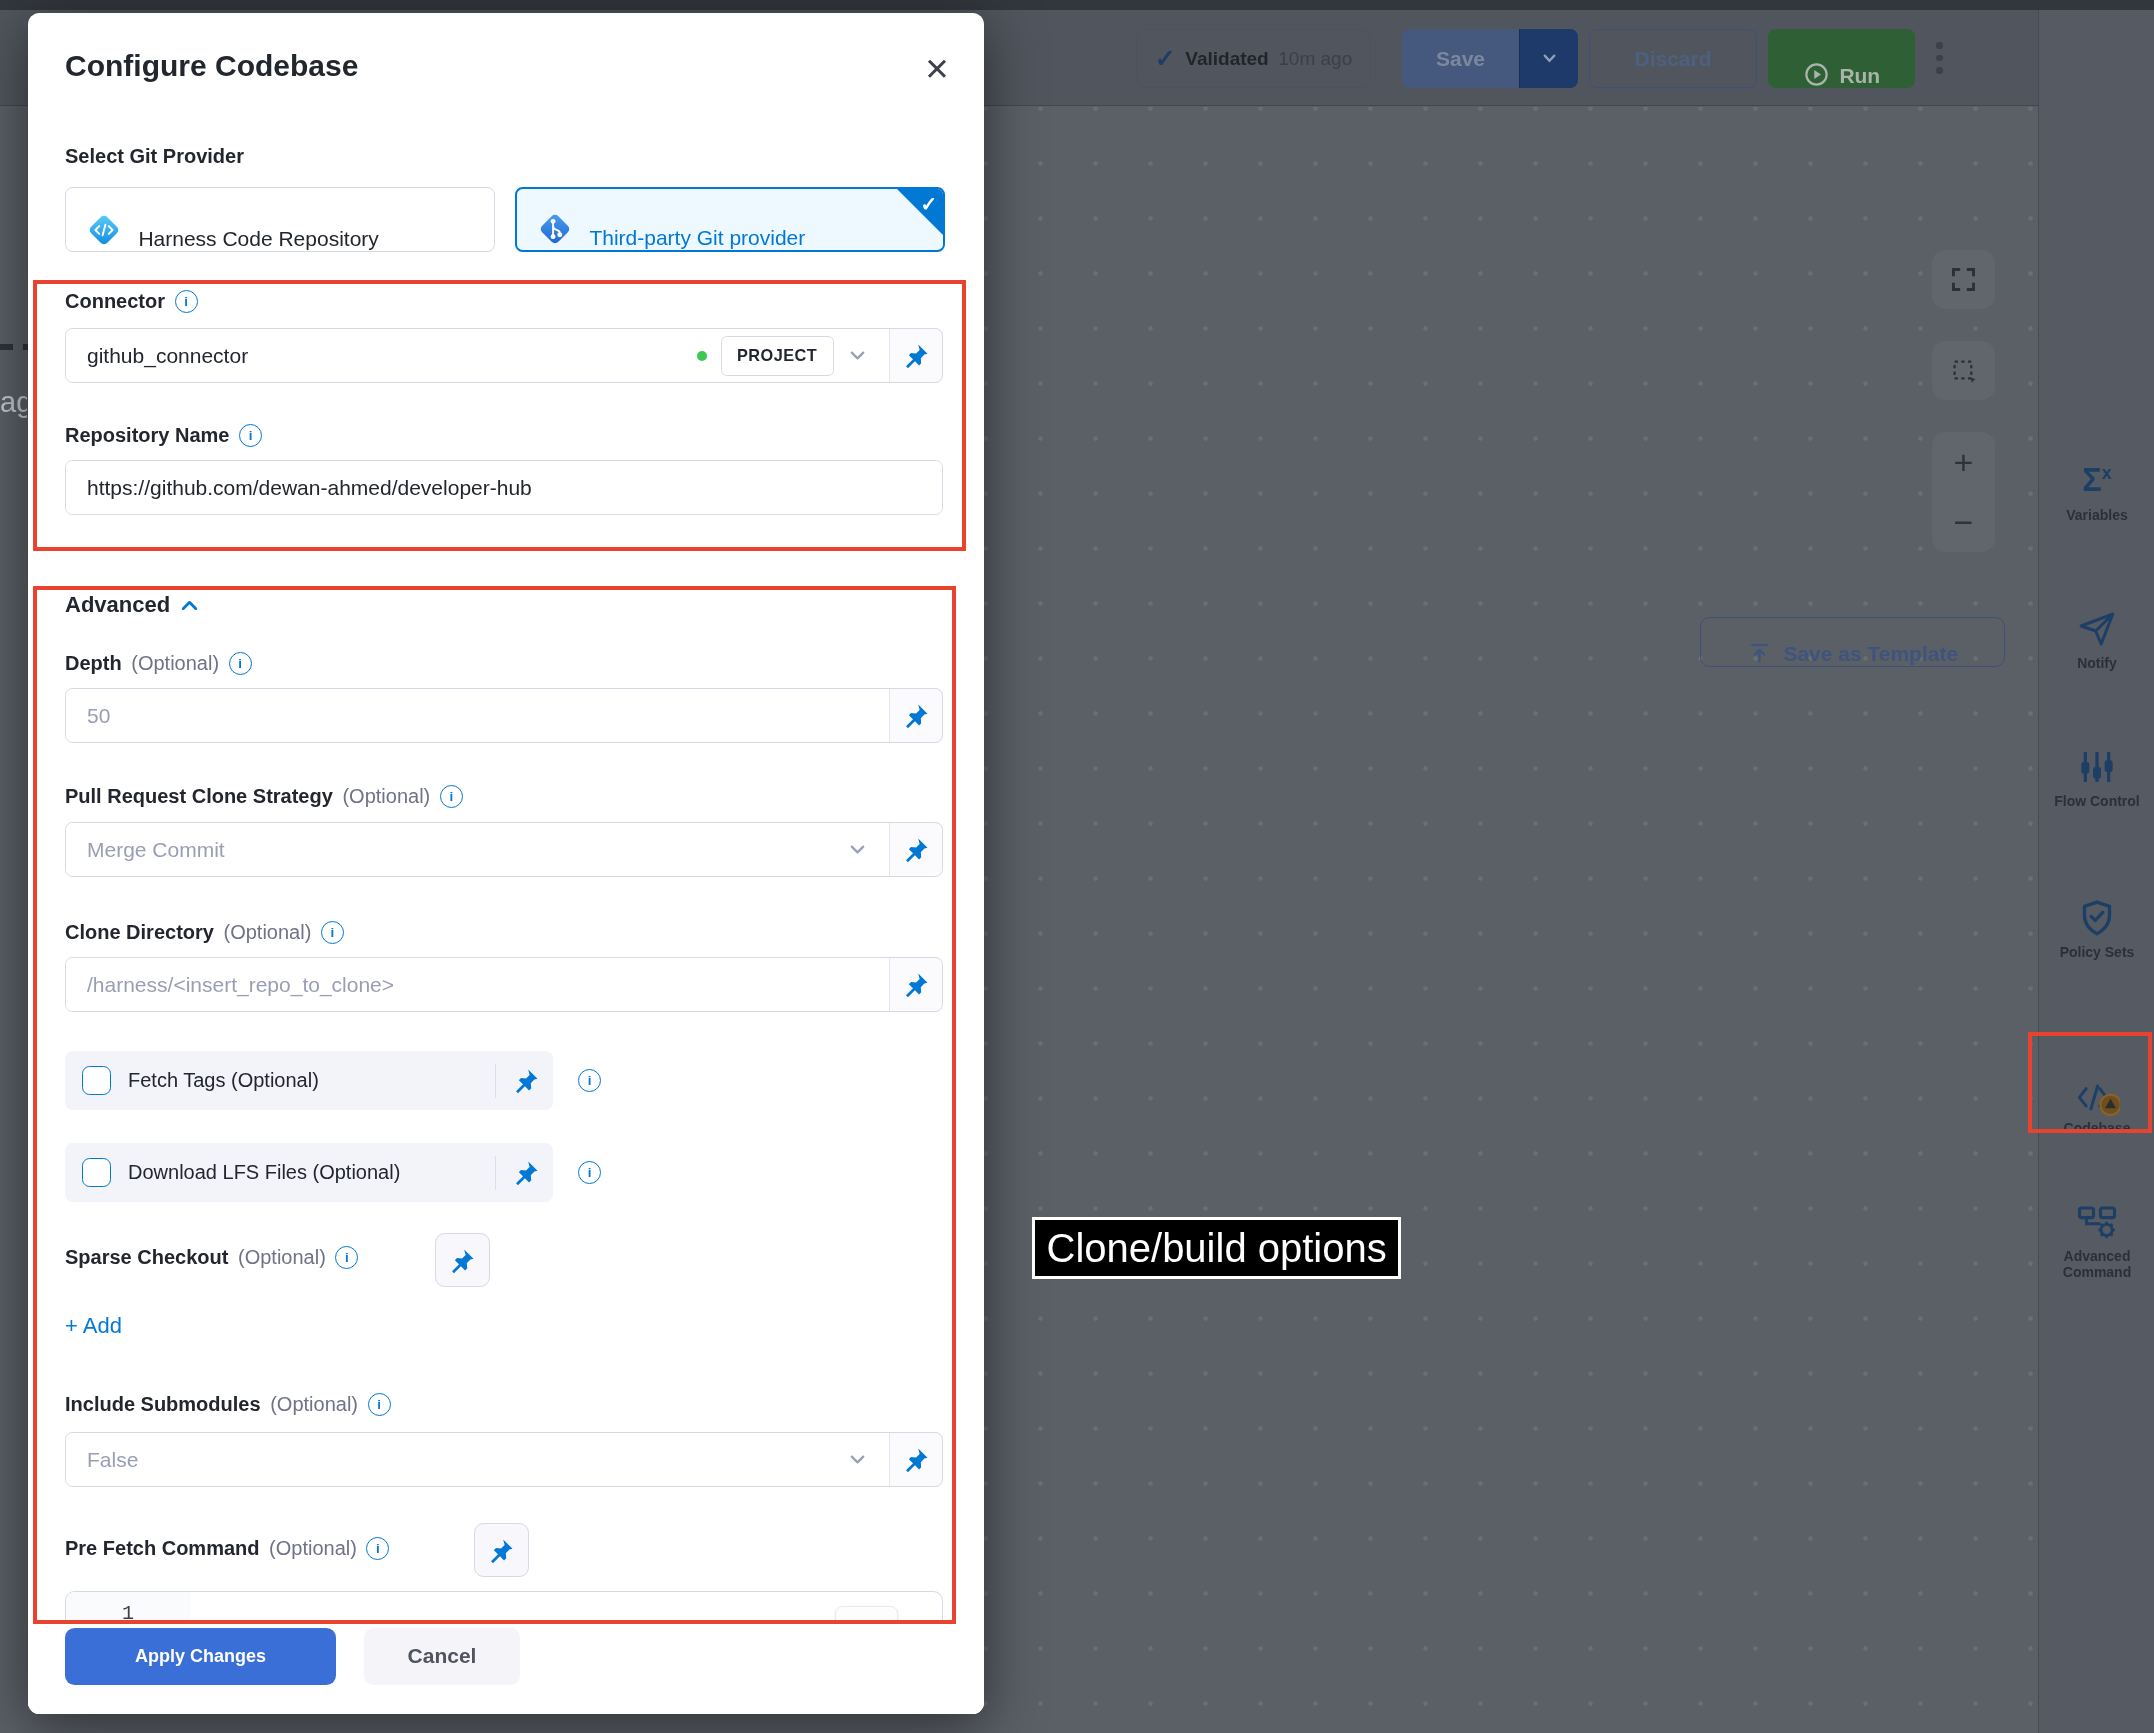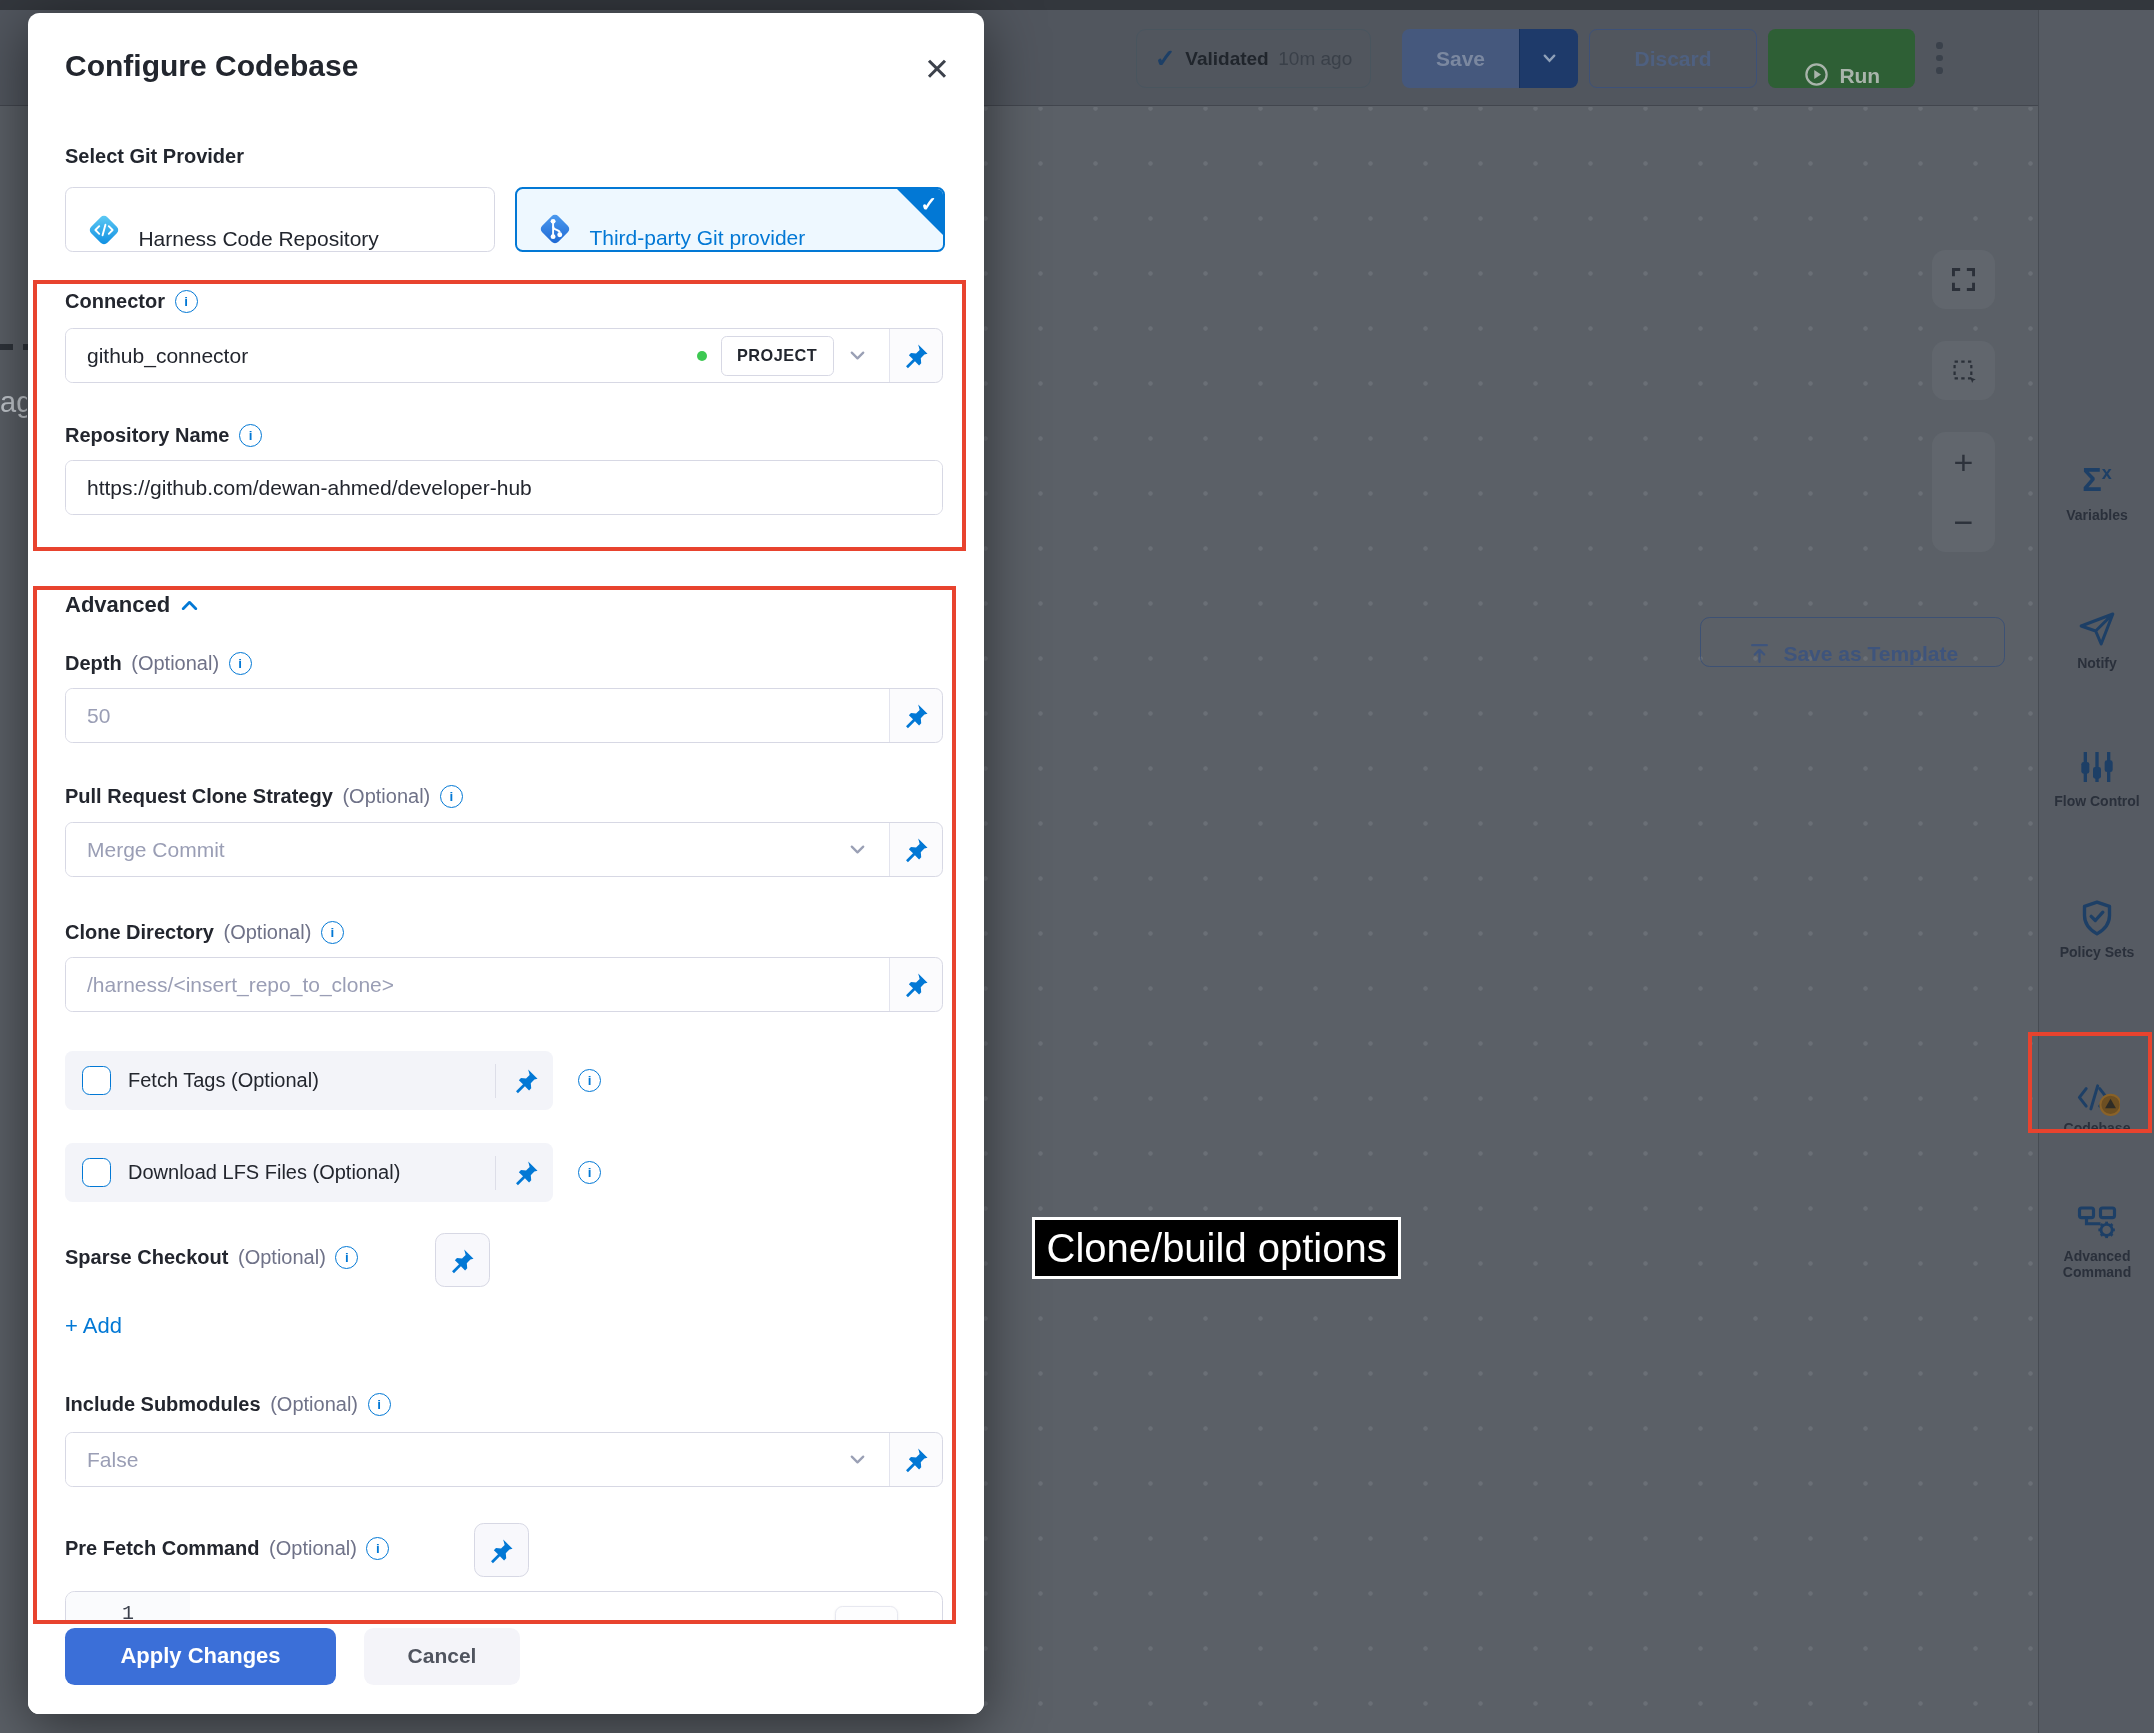--- a/index.html
+++ b/index.html
@@ -99,21 +99,21 @@
           font-size:22px;font-weight:700;color:#22262e;cursor:pointer;}
   .editor{position:absolute;left:37px;top:1578px;width:878px;height:57px;border:1.4px solid #d7d8e4;
           border-radius:9.6px;background:#fff;box-sizing:border-box;overflow:hidden;}
   .ed-gutter{position:absolute;left:0;top:0;width:124px;height:100%;background:#fafbfd;
              color:#3c414d;font-size:20px;font-family:"Liberation Mono",monospace;
              display:flex;justify-content:center;padding-top:9.6px;box-sizing:border-box;}
   .ed-expand{position:absolute;right:44px;top:13.4px;width:61px;height:38px;background:#fdfdfe;
              border:1px solid #e7e8f0;border-radius:7.6px;box-shadow:0 1px 2.9px rgba(0,0,0,.08);cursor:pointer;}
   .m-footer{position:absolute;left:0;right:0;bottom:0;height:94px;background:#fff;border-radius:0 0 11.5px 11.5px;z-index:5;}
   .applybtn{position:absolute;left:37px;top:7.6px;width:271px;height:57px;background:#3b6fd8;border:none;
-            border-radius:9.6px;color:#fff;font-size:22px;font-weight:700;cursor:pointer;
+            border-radius:9.6px;color:#fff;font-size:18px;font-weight:700;cursor:pointer;
             font-family:"Liberation Sans",sans-serif;}
   .cancelbtn{position:absolute;left:336px;top:7.6px;width:156px;height:57px;background:#f4f4f9;border:none;
              border-radius:9.6px;color:#50545f;font-size:21px;font-weight:700;cursor:pointer;
              font-family:"Liberation Sans",sans-serif;}
 </style>
 </head>
 <body>
 
 <svg width="0" height="0" style="position:absolute">
   <defs>

